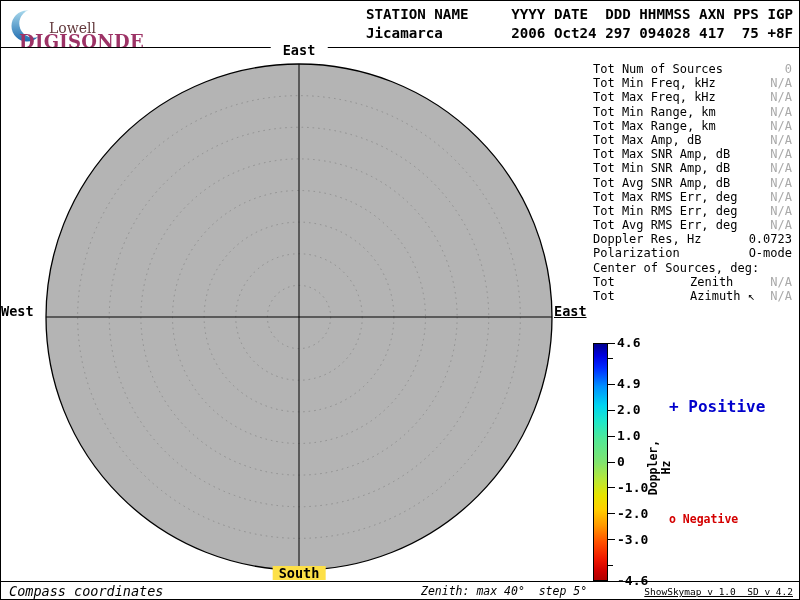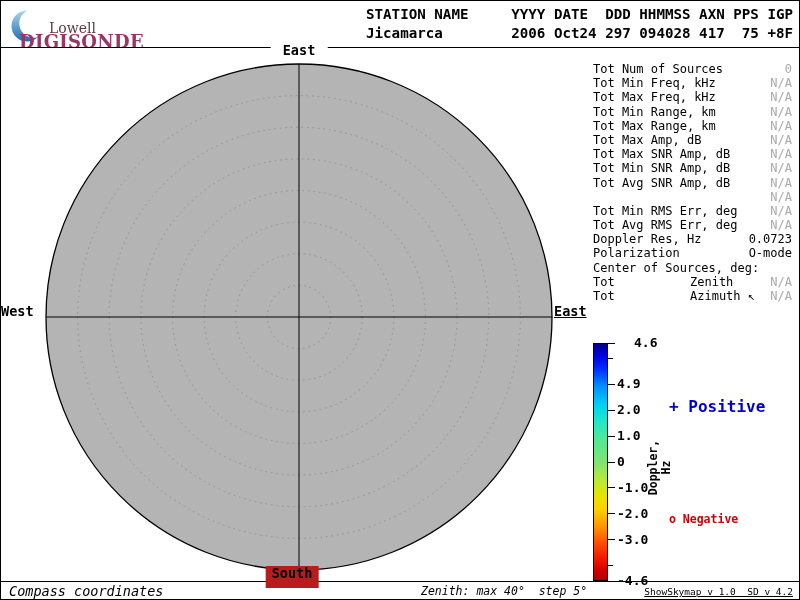--- a/index.html
+++ b/index.html
@@ -13,21 +13,21 @@
   .logo-lowell{position:absolute;left:48px;top:19px;font-family:"DejaVu Serif","Liberation Serif",serif;font-size:14px;color:#63393c;}
   .logo-digisonde{position:absolute;left:18px;top:30px;font-family:"DejaVu Serif","Liberation Serif",serif;font-weight:bold;font-size:18px;letter-spacing:.3px;color:#9d3366;}
   .station-header{position:absolute;left:365px;top:4px;margin:0;font-size:14.2px;font-weight:bold;line-height:19px;white-space:pre;}
   .hrule{position:absolute;left:0;width:800px;height:0;border-top:1px solid #000;z-index:2;}
   .hrule.top{top:46px;}
   .hrule.bottom{top:580px;}
   
   #skymap{position:absolute;left:0;top:0;z-index:1;}
   .compass{position:absolute;font-weight:bold;font-size:13.5px;z-index:3;}
   .compass.n{left:298px;top:42px;transform:translateX(-50%);background:#fff;padding:0 12px;height:15px;line-height:15px;}
-  .compass.s{left:291px;top:565px;transform:translateX(-50%);background:#b91c1c;padding:0 6px;height:22px;line-height:14px;}
+  .compass.s{left:298px;top:565px;transform:translateX(-50%);background:#fde047;padding:0 6px;height:14px;line-height:14px;}
   .compass.w{left:0;top:302px;}
   .compass.e{left:553px;top:302px;text-decoration:underline;}
   
   .stats{position:absolute;left:592px;top:61px;width:199px;font-size:12px;z-index:3;}
   .stat-row{position:relative;height:14.2px;line-height:14.2px;white-space:pre;}
   .stat-label{position:absolute;left:0;top:0;}
   .stat-mid{position:absolute;left:97px;top:0;}
   .stat-value{position:absolute;right:0;top:0;}
   .dim{color:#a9a9a9;}
   
@@ -89,34 +89,34 @@
   <div class="stats" id="stats">
       <div class="stat-row"><span class="stat-label">Tot Num of Sources</span><span class="stat-value dim">0</span></div>
       <div class="stat-row"><span class="stat-label">Tot Min Freq, kHz</span><span class="stat-value dim">N/A</span></div>
       <div class="stat-row"><span class="stat-label">Tot Max Freq, kHz</span><span class="stat-value dim">N/A</span></div>
       <div class="stat-row"><span class="stat-label">Tot Min Range, km</span><span class="stat-value dim">N/A</span></div>
       <div class="stat-row"><span class="stat-label">Tot Max Range, km</span><span class="stat-value dim">N/A</span></div>
       <div class="stat-row"><span class="stat-label">Tot Max Amp, dB</span><span class="stat-value dim">N/A</span></div>
       <div class="stat-row"><span class="stat-label">Tot Max SNR Amp, dB</span><span class="stat-value dim">N/A</span></div>
       <div class="stat-row"><span class="stat-label">Tot Min SNR Amp, dB</span><span class="stat-value dim">N/A</span></div>
       <div class="stat-row"><span class="stat-label">Tot Avg SNR Amp, dB</span><span class="stat-value dim">N/A</span></div>
-      <div class="stat-row"><span class="stat-value dim">N/A</span></div>
+      <div class="stat-row"><span class="stat-label">Tot Max RMS Err, deg</span><span class="stat-value dim">N/A</span></div>
       <div class="stat-row"><span class="stat-label">Tot Min RMS Err, deg</span><span class="stat-value dim">N/A</span></div>
       <div class="stat-row"><span class="stat-label">Tot Avg RMS Err, deg</span><span class="stat-value dim">N/A</span></div>
       <div class="stat-row"><span class="stat-label">Doppler Res, Hz</span><span class="stat-value">0.0723</span></div>
       <div class="stat-row"><span class="stat-label">Polarization</span><span class="stat-value">O-mode</span></div>
       <div class="stat-row"><span class="stat-label">Center of Sources, deg:</span></div>
       <div class="stat-row"><span class="stat-label">Tot</span><span class="stat-mid">Zenith</span><span class="stat-value dim">N/A</span></div>
       <div class="stat-row"><span class="stat-label">Tot</span><span class="stat-mid">Azimuth ↖</span><span class="stat-value dim">N/A</span></div>
     </div>
 
   <div class="cbar-gradient" id="cbar-gradient" style="background: linear-gradient(rgb(0, 0, 143) 0%, rgb(0, 0, 224) 5%, rgb(0, 40, 255) 10%, rgb(0, 144, 255) 18%, rgb(0, 212, 240) 26%, rgb(32, 232, 200) 33%, rgb(80, 232, 152) 40%, rgb(128, 228, 112) 50%, rgb(180, 232, 60) 57%, rgb(230, 228, 0) 64%, rgb(255, 208, 0) 70%, rgb(255, 152, 0) 77%, rgb(255, 80, 0) 84%, rgb(240, 24, 0) 91%, rgb(208, 0, 0) 96%, rgb(176, 0, 0) 100%);"></div>
   <div class="cbar-ticks" id="cbar-ticks">
       <div class="cbar-tick" style="top: -0.5px; width: 7px;"></div>
-      <div class="cbar-label" style="top: -7px; margin-left: 17px;">4.6</div>
+      <div class="cbar-label" style="top: -7px;">4.6</div>
       <div class="cbar-tick" style="top: 15.0217px; width: 5px;"></div>
       <div class="cbar-tick" style="top: 40.8913px; width: 7px;"></div>
       <div class="cbar-label" style="top: 34.3913px;">4.9</div>
       <div class="cbar-tick" style="top: 66.7609px; width: 7px;"></div>
       <div class="cbar-label" style="top: 60.2609px;">2.0</div>
       <div class="cbar-tick" style="top: 92.6304px; width: 7px;"></div>
       <div class="cbar-label" style="top: 86.1304px;">1.0</div>
       <div class="cbar-tick" style="top: 118.5px; width: 7px;"></div>
       <div class="cbar-label" style="top: 112px;">0</div>
       <div class="cbar-tick" style="top: 144.37px; width: 7px;"></div>

